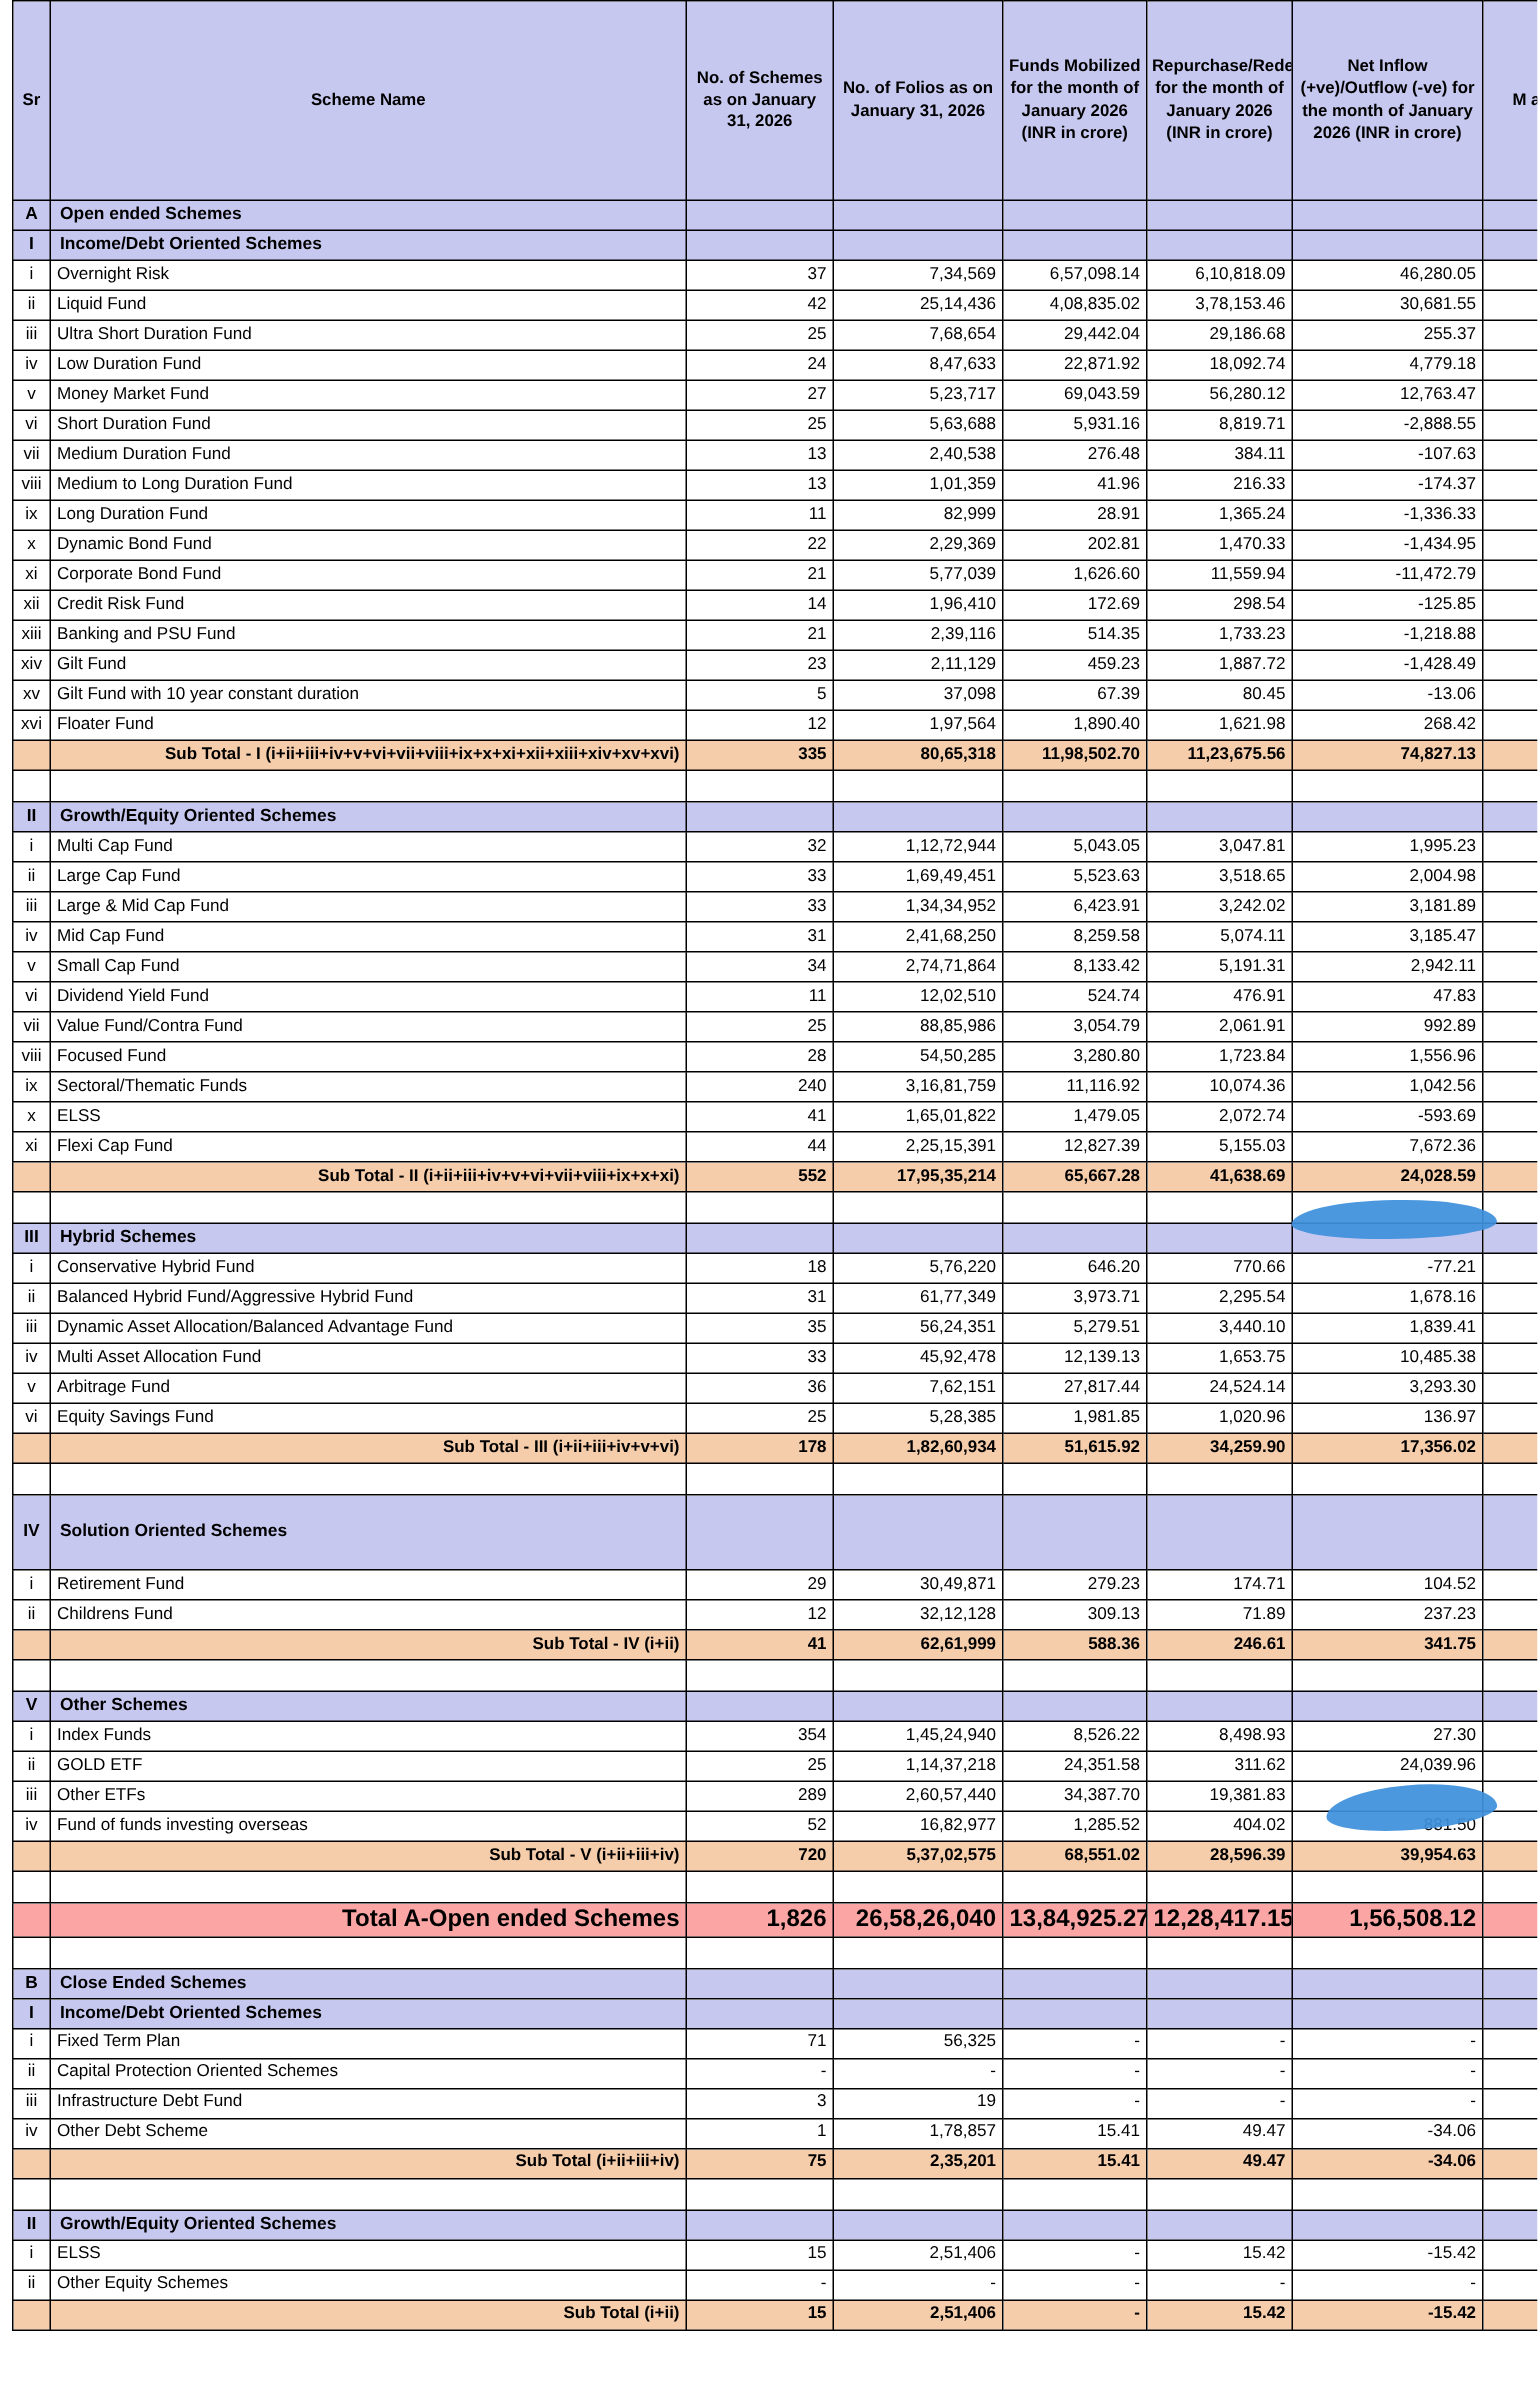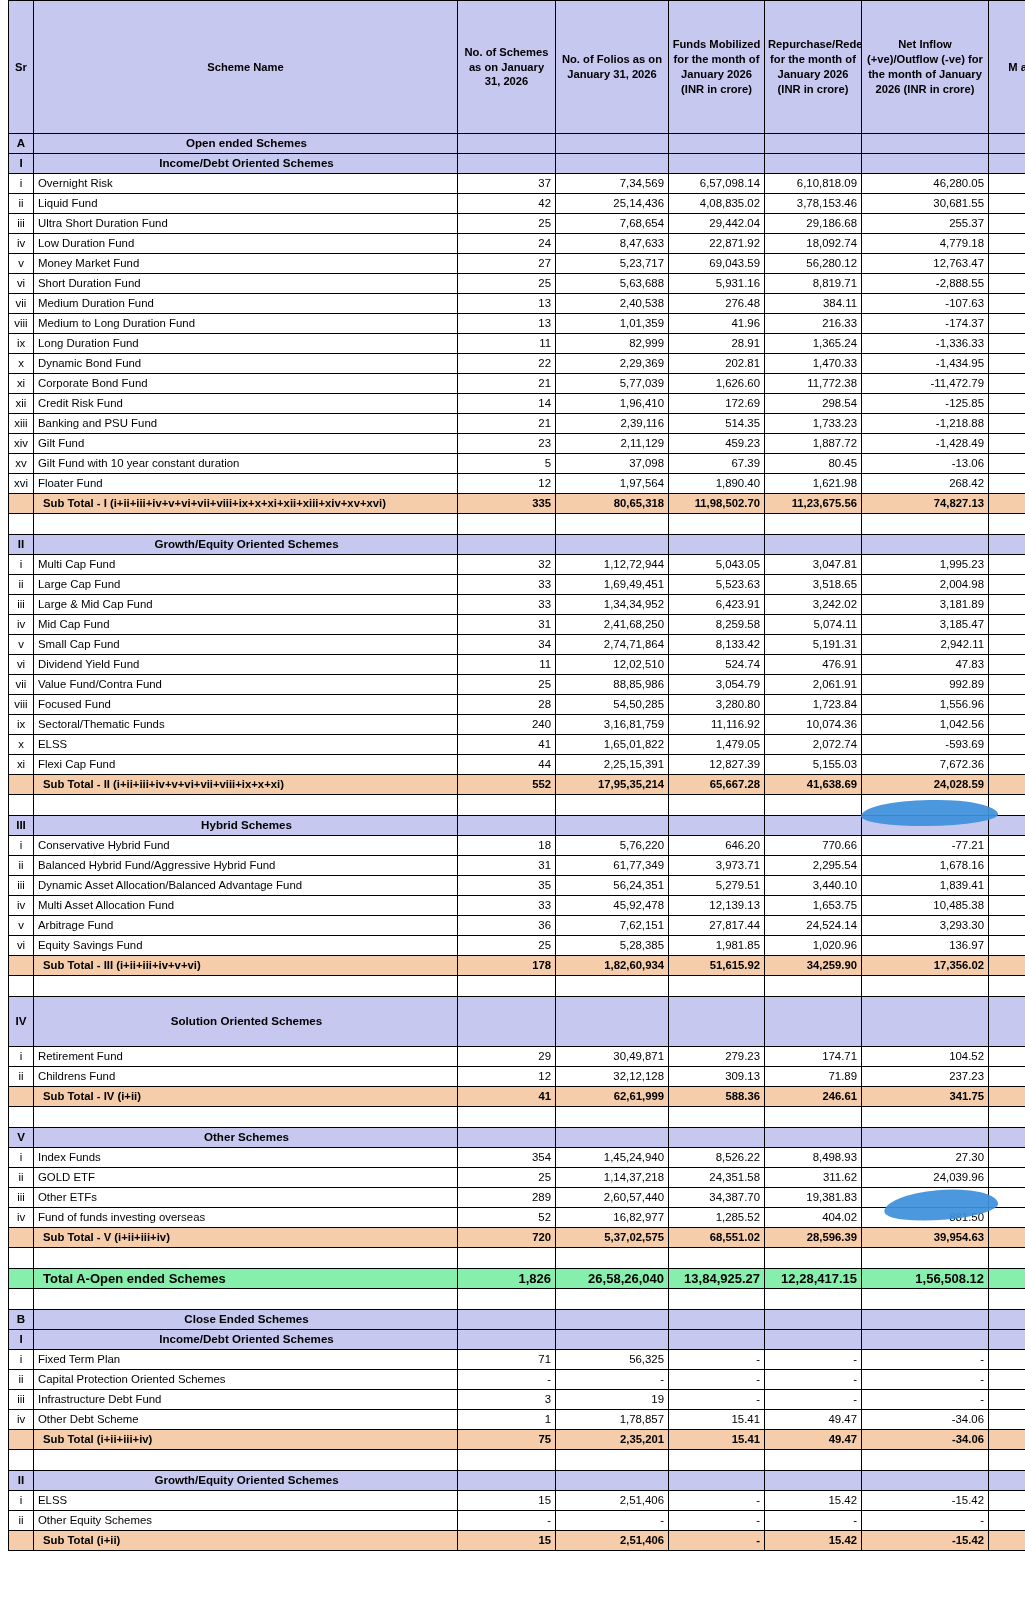--- a/index.html
+++ b/index.html
@@ -63,33 +63,33 @@
   }
   tr.band td.sr{text-align:center;}
   
   tr.sub td{
     background:#f6cdab;
     font-weight:bold;
     font-size:11.3px;
   }
   
   tr.total td{
-    background:#86efac;
+    background:#fca5a5;
     font-weight:bold;
-    font-size:13px;
+    font-size:16px;
   }
   
   tr.blank td{height:15px;background:#fff;}
   tr.blank td.sr, tr.blank td.name{border-left:1px solid #000;border-right:1px solid #000;}
 
   td.sr{text-align:center;font-size:10.6px;padding:2px 1px;}
   td.name{text-align:left;padding-left:6px;}
   td.num{text-align:right;padding-right:5px;font-size:11.4px;}
-  tr.sub td.name, tr.total td.name{padding-left:9px;}
-  tr.band td.name{padding-left:6px;text-align:center;}
+  tr.sub td.name, tr.total td.name{padding-left:9px;text-align:right;}
+  tr.band td.name{padding-left:6px;}
   tr.tall td{height:44px;}
 
   
   .marker{
     position:absolute;
     background:#3e90dc;
     opacity:0.93;
     pointer-events:none;
   }
   #marker-1{
@@ -251,21 +251,21 @@
           <td class="num">1,470.33</td>
           <td class="num">-1,434.95</td>
           <td class="num"></td>
         </tr>
         <tr>
           <td class="sr">xi</td>
           <td class="name">Corporate Bond Fund</td>
           <td class="num">21</td>
           <td class="num">5,77,039</td>
           <td class="num">1,626.60</td>
-          <td class="num">11,772.38</td>
+          <td class="num">11,559.94</td>
           <td class="num">-11,472.79</td>
           <td class="num"></td>
         </tr>
         <tr>
           <td class="sr">xii</td>
           <td class="name">Credit Risk Fund</td>
           <td class="num">14</td>
           <td class="num">1,96,410</td>
           <td class="num">172.69</td>
           <td class="num">298.54</td>

